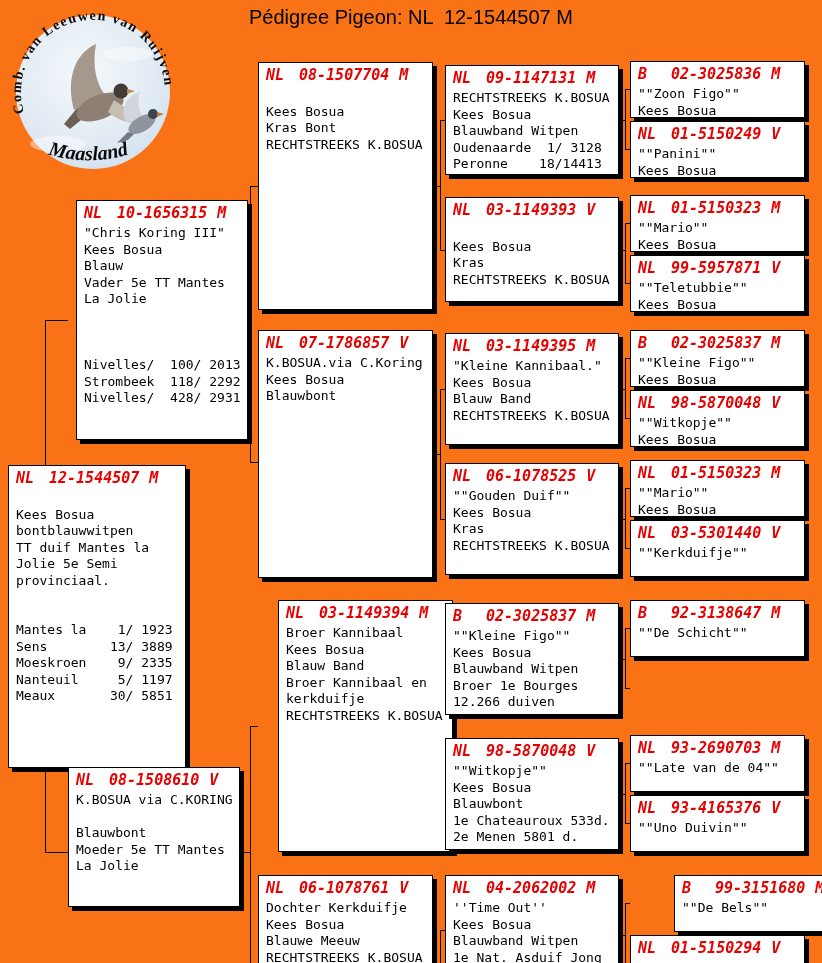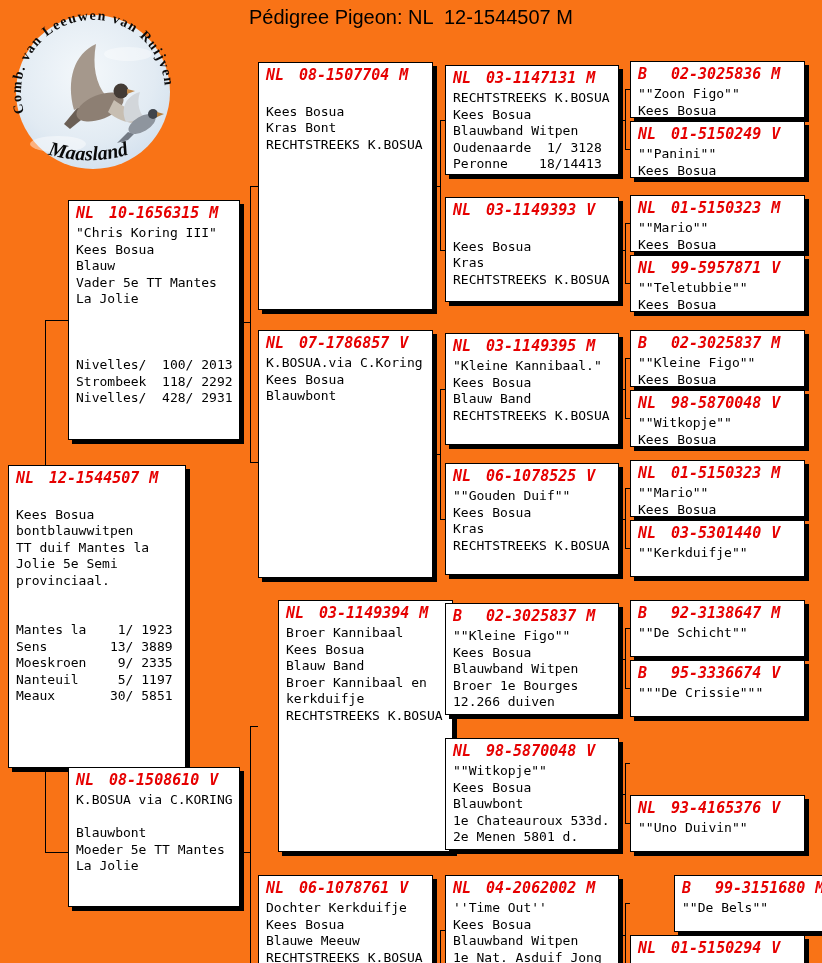--- a/index.html
+++ b/index.html
@@ -124,21 +124,21 @@
 Jolie 5e Semi
 provinciaal.
 
 
 Mantes la    1/ 1923
 Sens        13/ 3889
 Moeskroen    9/ 2335
 Nanteuil     5/ 1197
 Meaux       30/ 5851</div>
       </div>
-      <div class="pbox" style="left: 68px; top: 200px; width: 172px; height: 240px;">
+      <div class="pbox" style="left: 76px; top: 200px; width: 172px; height: 240px;">
         <div class="phead"><span class="country">NL</span><span class="ringno">10-1656315</span><span class="sex">M</span></div>
         <div class="pbody">"Chris Koring III"
 Kees Bosua
 Blauw
 Vader 5e TT Mantes
 La Jolie
 
 
 
 Nivelles/  100/ 2013
@@ -176,21 +176,21 @@
 RECHTSTREEKS K.BOSUA</div>
       </div>
       <div class="pbox" style="left: 258px; top: 875px; width: 175px; height: 130px;">
         <div class="phead"><span class="country">NL</span><span class="ringno">06-1078761</span><span class="sex">V</span></div>
         <div class="pbody">Dochter Kerkduifje
 Kees Bosua
 Blauwe Meeuw
 RECHTSTREEKS K.BOSUA</div>
       </div>
       <div class="pbox" style="left: 445px; top: 65px; width: 174px; height: 110px;">
-        <div class="phead"><span class="country">NL</span><span class="ringno">03-1147131</span><span class="sex">M</span></div>
+        <div class="phead"><span class="country">NL</span><span class="ringno">09-1147131</span><span class="sex">M</span></div>
         <div class="pbody">RECHTSTREEKS K.BOSUA
 Kees Bosua
 Blauwband Witpen
 Oudenaarde  1/ 3128
 Peronne    18/14413</div>
       </div>
       <div class="pbox" style="left: 445px; top: 197px; width: 174px; height: 105px;">
         <div class="phead"><span class="country">NL</span><span class="ringno">03-1149393</span><span class="sex">V</span></div>
         <div class="pbody">
 Kees Bosua
@@ -270,23 +270,23 @@
 Kees Bosua</div>
       </div>
       <div class="pbox" style="left: 630px; top: 520px; width: 175px; height: 57px;">
         <div class="phead"><span class="country">NL</span><span class="ringno">03-5301440</span><span class="sex">V</span></div>
         <div class="pbody">""Kerkduifje""</div>
       </div>
       <div class="pbox" style="left: 630px; top: 600px; width: 175px; height: 57px;">
         <div class="phead"><span class="country">B</span><span class="ringno">92-3138647</span><span class="sex">M</span></div>
         <div class="pbody">""De Schicht""</div>
       </div>
-      <div class="pbox" style="left: 630px; top: 660px; width: 175px; height: 57px;">
-        <div class="phead"><span class="country">B</span><span class="ringno">95-3336674</span><span class="sex">V</span></div>
-        <div class="pbody">"""De Crissie"""</div>
+      <div class="pbox" style="left: 630px; top: 735px; width: 175px; height: 57px;">
+        <div class="phead"><span class="country">NL</span><span class="ringno">93-2690703</span><span class="sex">M</span></div>
+        <div class="pbody">""Late van de 04""</div>
       </div>
       <div class="pbox" style="left: 630px; top: 795px; width: 175px; height: 57px;">
         <div class="phead"><span class="country">NL</span><span class="ringno">93-4165376</span><span class="sex">V</span></div>
         <div class="pbody">""Uno Duivin""</div>
       </div>
       <div class="pbox" style="left: 630px; top: 875px; width: 175px; height: 57px; margin-left: 44px;">
         <div class="phead"><span class="country">B</span><span class="ringno">99-3151680</span><span class="sex">M</span></div>
         <div class="pbody">""De Bels""</div>
       </div>
       <div class="pbox" style="left: 630px; top: 935px; width: 175px; height: 57px;">

